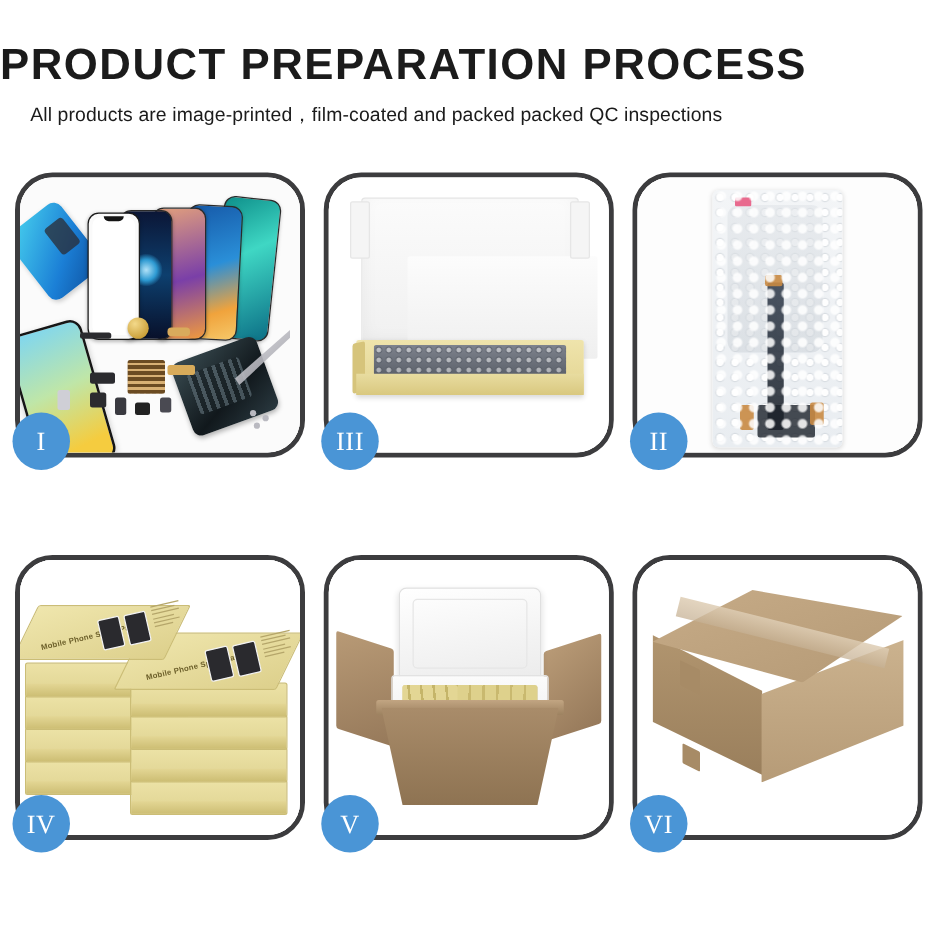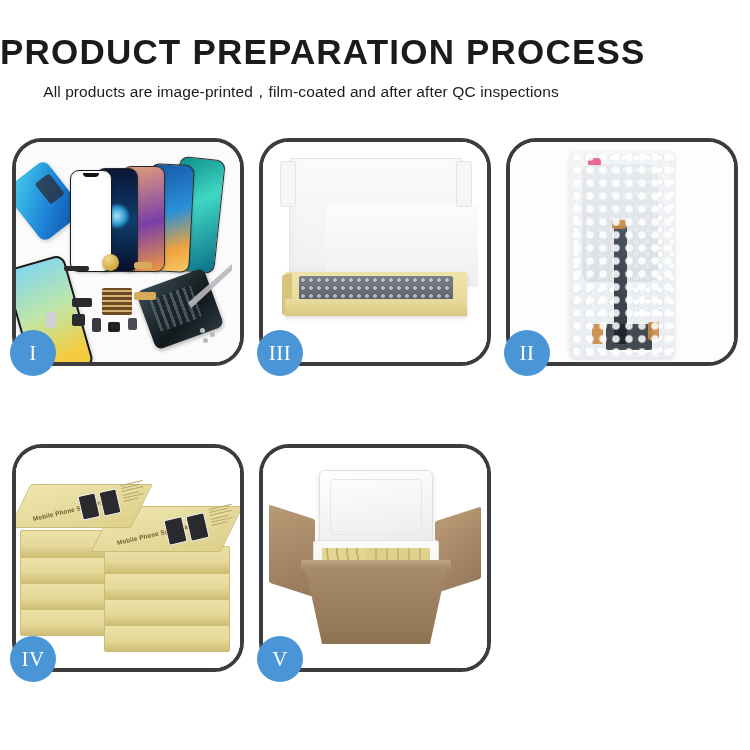--- a/index.html
+++ b/index.html
@@ -334,21 +334,21 @@
   .tab6a{left:34px;top:84px;width:16px;height:20px;transform:skewY(26deg);}
   .tab6b{left:36px;top:150px;width:14px;height:16px;transform:skewY(26deg);}
 </style>
 </head>
 <body>
 
 <div class="page">
 
   <div class="header">
     <div class="title">PRODUCT PREPARATION PROCESS</div>
-    <div class="subtitle">All products are image-printed，film-coated and after after QC inspections</div>
+    <div class="subtitle">All products are image-printed，film-coated and packed packed QC inspections</div>
   </div>
 
   <div class="grid">
 
     <div class="panel">
       <div class="panel-inner">
         <div class="p1-bg"></div>
         <div class="blue-case"></div>
         <div class="phone-fan">
           <div class="fanphone fp5"></div>
@@ -487,15 +487,27 @@
         <div class="foam-box">
           <div class="ybars"></div>
           <div class="ybars2"></div>
         </div>
         <div class="carton-rim"></div>
         <div class="carton-body"></div>
       </div>
       <div class="badge">V</div>
     </div>
 
+    <div class="panel">
+      <div class="panel-inner">
+        <div class="p6-bg"></div>
+        <div class="box6-left"></div>
+        <div class="box6-right"></div>
+        <div class="box6-top"></div>
+        <div class="tape6"></div>
+        <div class="tab6 tab6a"></div>
+        <div class="tab6 tab6b"></div>
+      </div>
+      <div class="badge">VI</div>
+    </div>
 
   </div>
 </div>
 
 </body></html>

